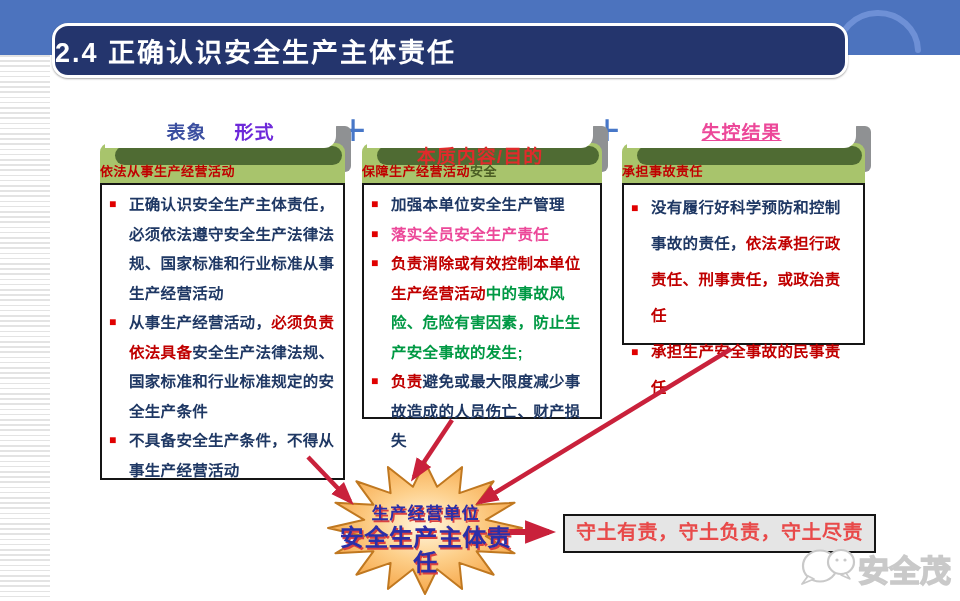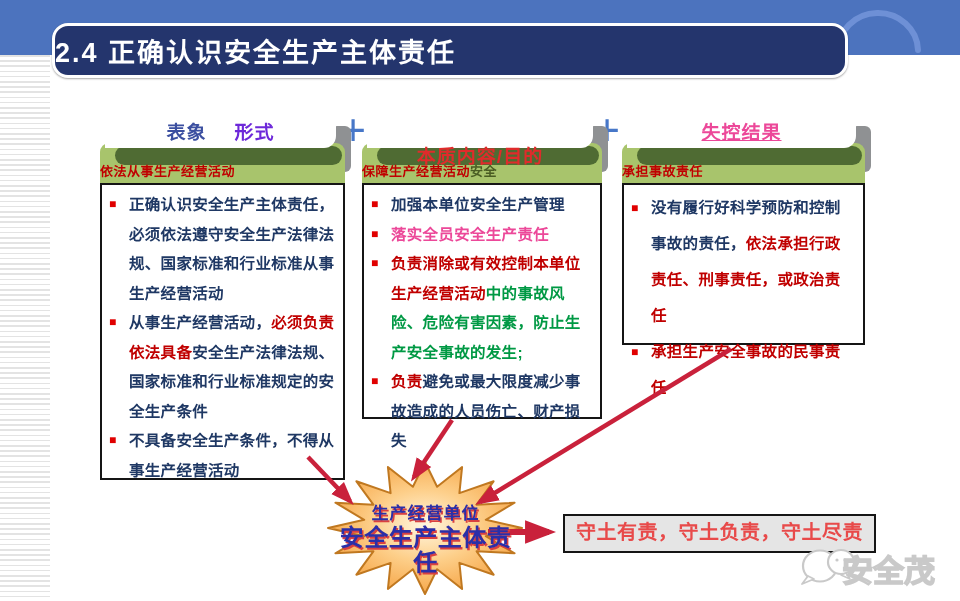--- a/index.html
+++ b/index.html
@@ -83,21 +83,21 @@
   .slogan-box {
     position:absolute; left:563px; top:514px; width:313px; height:39px;
     background:#e5e5e5; border:2px solid #151515; z-index:3;
     display:flex; align-items:flex-start; justify-content:center;
   }
   .slogan-box .s { color:#E84A4A; font-size:20px; font-weight:bold; letter-spacing:0.5px; }
   
   .watermark { position:absolute; left:796px; top:540px; width:164px; height:55px; z-index:6; }
   .watermark svg { position:absolute; left:0; top:2px; }
   .watermark .wm-text {
-    position:absolute; left:46px; top:6px; font-size:31px; font-weight:bold;
+    position:absolute; left:62px; top:6px; font-size:31px; font-weight:bold;
     color:#ffffff; -webkit-text-stroke:1.4px #C9C9C9;
     text-shadow:0 0 1px #d5d5d5;
   }
 </style>
 </head>
 <body>
 
 <div class="stage">
 
   <div class="band">

